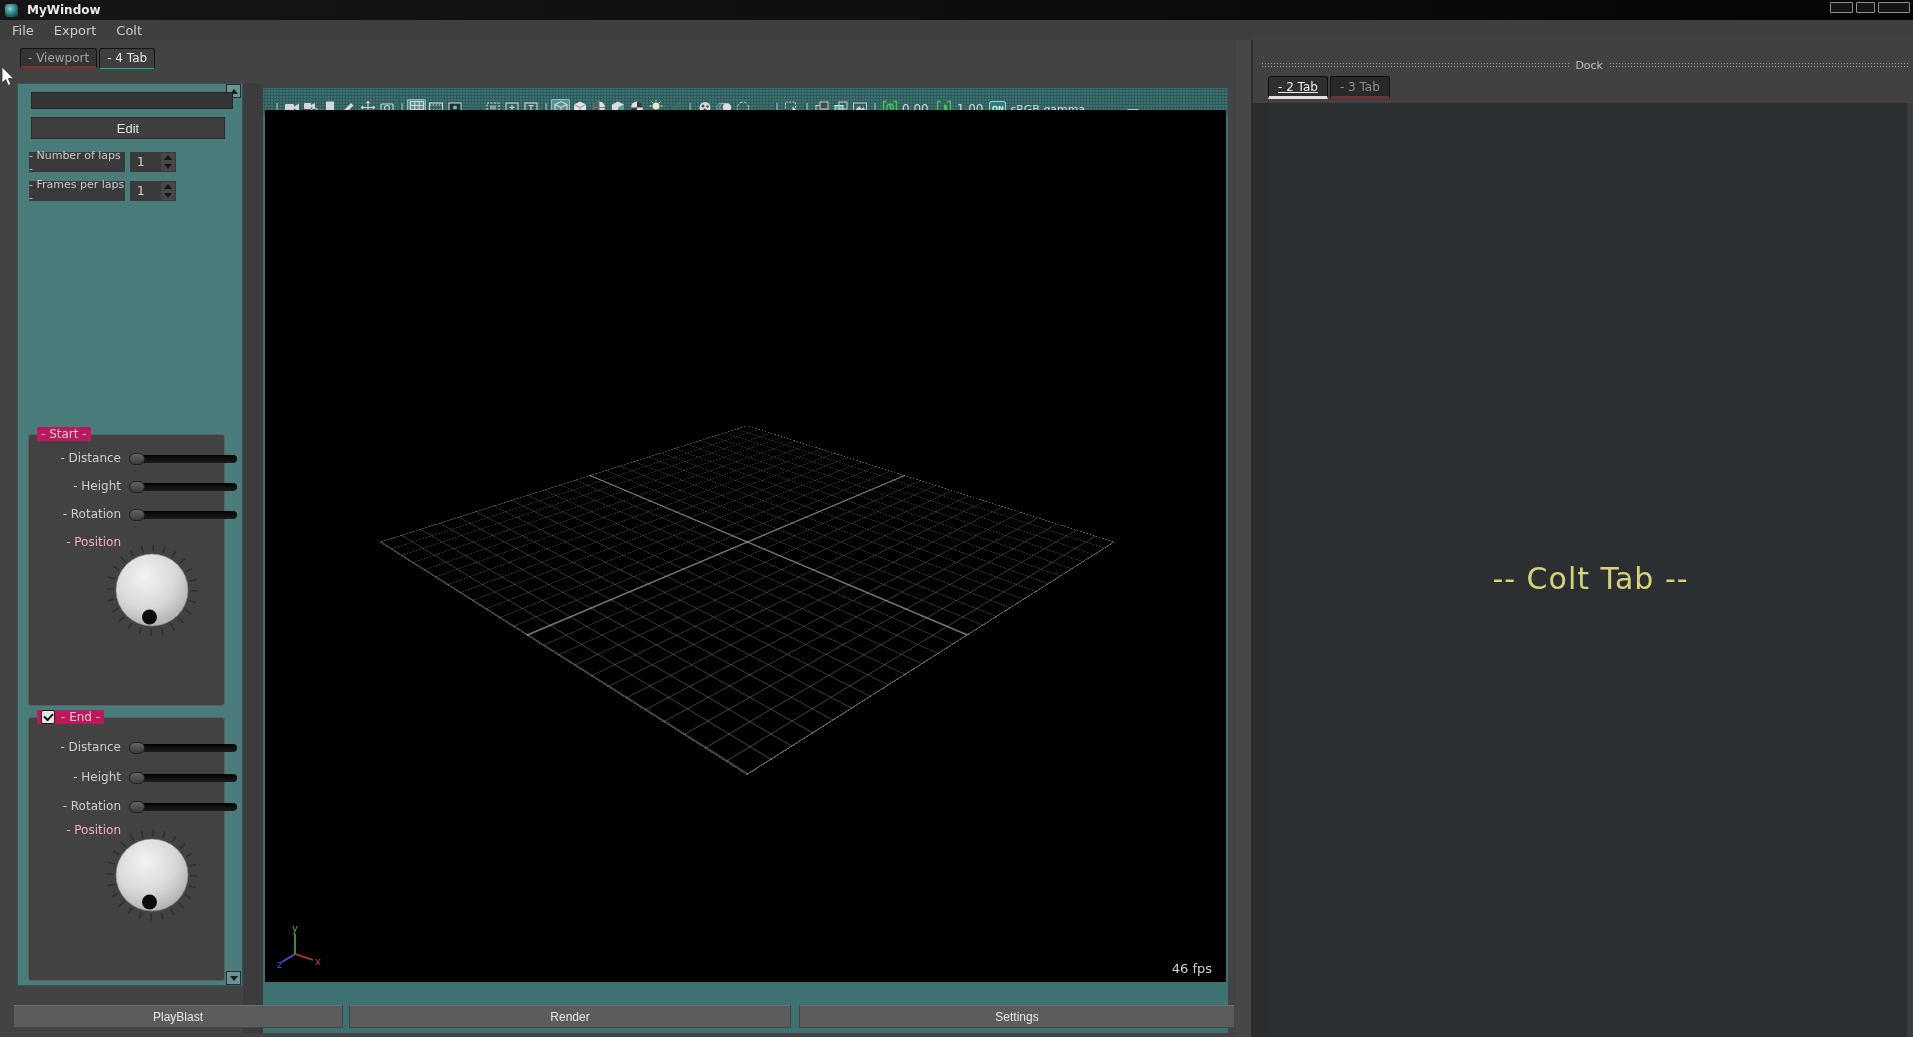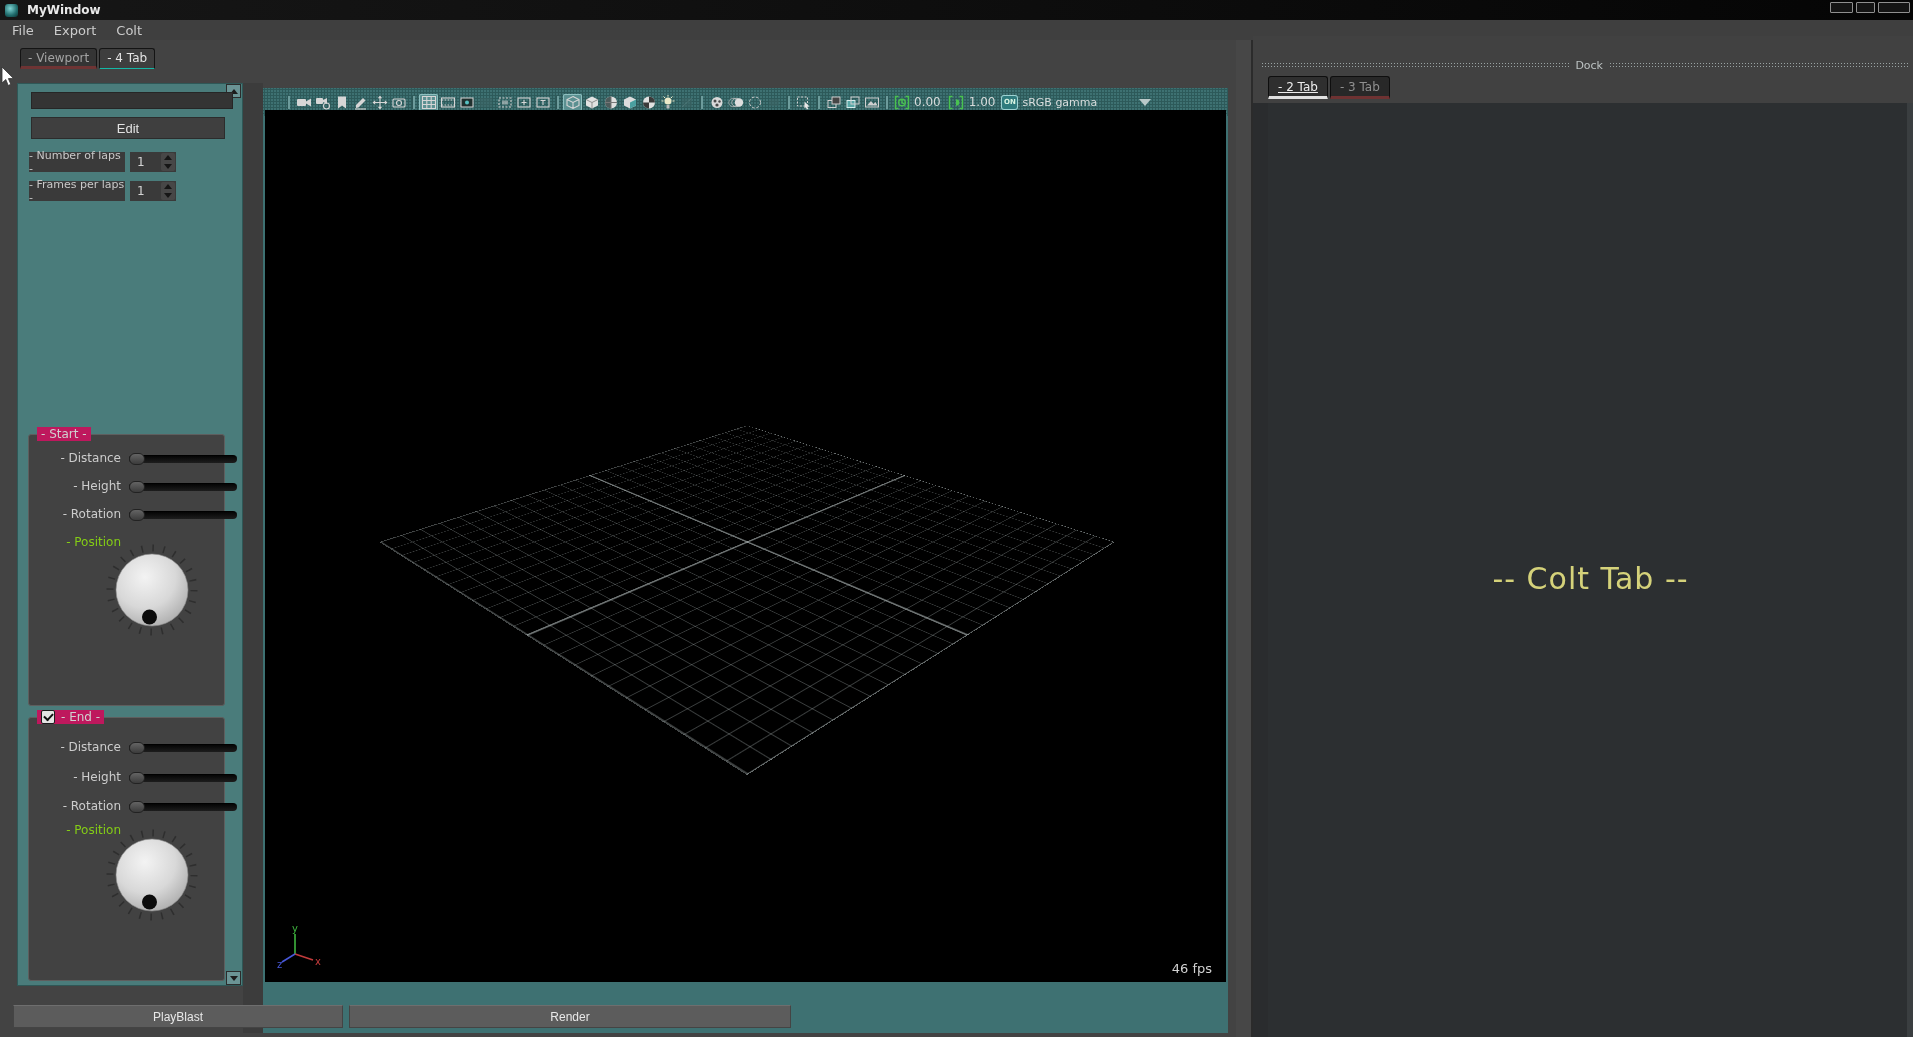--- a/index.html
+++ b/index.html
@@ -56,31 +56,31 @@
           color:#d0d0d0;display:flex;align-items:center;gap:6px;}
   .cbx{width:12px;height:12px;background:#e4e4e4;border:1px solid #1c1c1c;border-radius:2px;position:relative;display:inline-block;}
   .cbx::after{content:"";position:absolute;left:2px;top:2px;width:7px;height:4px;
               border-left:2px solid #111;border-bottom:2px solid #111;transform:rotate(-47deg);}
   .srow{position:absolute;left:0;width:100%;height:16px;}
   .slabel{position:absolute;left:8px;width:84px;text-align:right;font-size:12px;color:#cdcdcd;top:0;}
   .strack{position:absolute;left:100px;top:4px;width:108px;height:7px;border-radius:4px;
           background:linear-gradient(#050505,#1d1d1d);border-top:1px solid #000;}
   .shandle{position:absolute;left:0;top:-3px;width:16px;height:12px;border-radius:6px;
            background:linear-gradient(#646464,#3b3b3b);border:1px solid #222;box-sizing:border-box;}
-  .plabel{position:absolute;left:8px;width:84px;text-align:right;font-size:12px;color:#84cc16;}
+  .plabel{position:absolute;left:8px;width:84px;text-align:right;font-size:12px;color:#f9a8d4;}
   .dial{position:absolute;left:75px;}
 
   
   #vsplitter{position:absolute;left:243px;top:43px;width:20px;height:950px;background:#3c3c3c;}
   #dock-splitter{position:absolute;left:1236px;top:40px;width:17px;height:997px;background:#474747;border-right:2px solid #2b2b2b;box-sizing:border-box;}
 
   
   #vp-frame{position:absolute;left:263px;top:48px;width:965px;height:945px;background:#3e7172;}
-  #vp-toolbar{position:absolute;left:0;top:0;width:100%;height:28px;display:flex;align-items:center;
-              padding-left:20px;box-sizing:border-box;
+  #vp-toolbar{position:absolute;left:0;top:0;width:100%;height:28px;display:flex;align-items:flex-end;
+              padding-left:8px;box-sizing:border-box;
               background-image:radial-gradient(rgba(15,45,45,.35) 1px,transparent 1.1px);background-size:3px 3px;}
   .tbi{width:19px;height:17px;display:flex;align-items:center;justify-content:center;flex:0 0 auto;border-radius:2px;}
   .tbi.active{background:#5b9091;box-shadow:inset 0 0 0 1px #8ec0c0;}
   .tbi.dim{opacity:.55;}
   .tsep{width:2px;height:13px;background:#6d9c9c;border-left:1px solid #2d5757;margin:0 4px;flex:0 0 auto;}
   .tval{font-size:12px;color:#d6dada;margin:0 6px 0 3px;flex:0 0 auto;}
   #view-transform{font-size:11px;color:#d9dddd;margin-left:4px;flex:0 0 auto;}
   .cm-badge{width:17px;height:15px;border-radius:3px;background:#2f7b7d;box-shadow:inset 0 0 0 1px #9fd2d2;
             color:#d8f4e2;font-size:7px;font-weight:bold;display:flex;align-items:center;justify-content:center;flex:0 0 auto;}
   #vt-chevron{margin-left:42px;width:0;height:0;border-left:6px solid transparent;border-right:6px solid transparent;
@@ -451,20 +451,21 @@
           <text x="15" y="8" font-size="10" fill="#3fb53f">y</text>
           <text x="38" y="41" font-size="10" fill="#c23b3b">x</text>
           <text x="0" y="44" font-size="10" fill="#4757d8">z</text>
         </svg>
         <span id="fps">46 fps</span>
       </div>
     </div>
 
     <button class="bbtn" id="btn-playblast">PlayBlast</button>
     <button class="bbtn" id="btn-render">Render</button>
+    <button class="bbtn" id="btn-settings">Settings</button>
   </div>
 
   <div id="dock-splitter"></div>
 
   <div id="dock">
     <div id="dock-titlebar">
       <span class="dotline" id="dot-left"></span>
       <span id="dock-title">Dock</span>
       <span class="dotline" id="dot-right"></span>
     </div>

